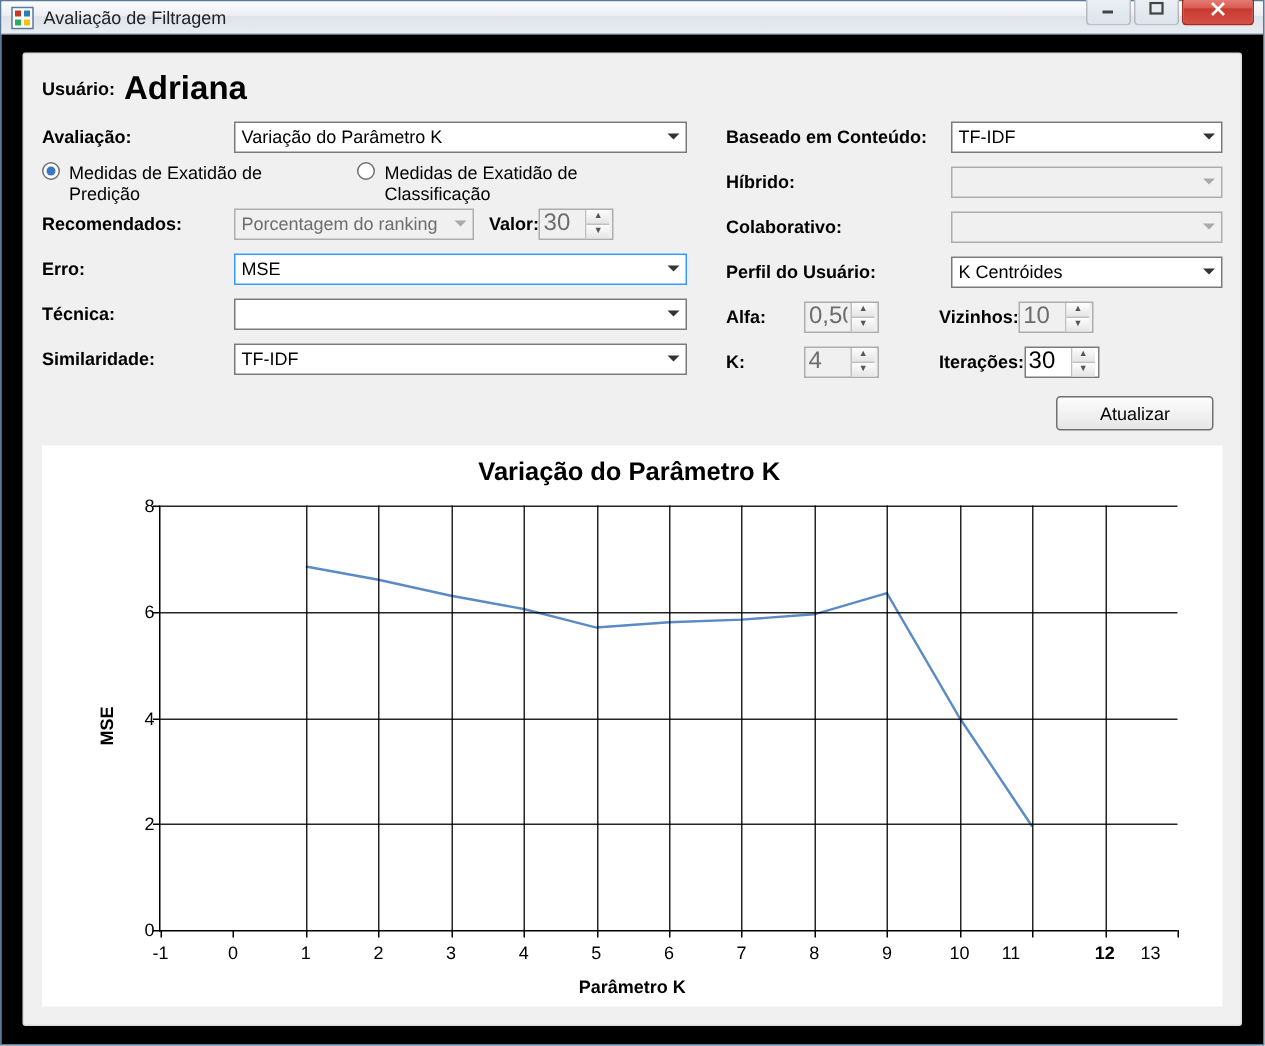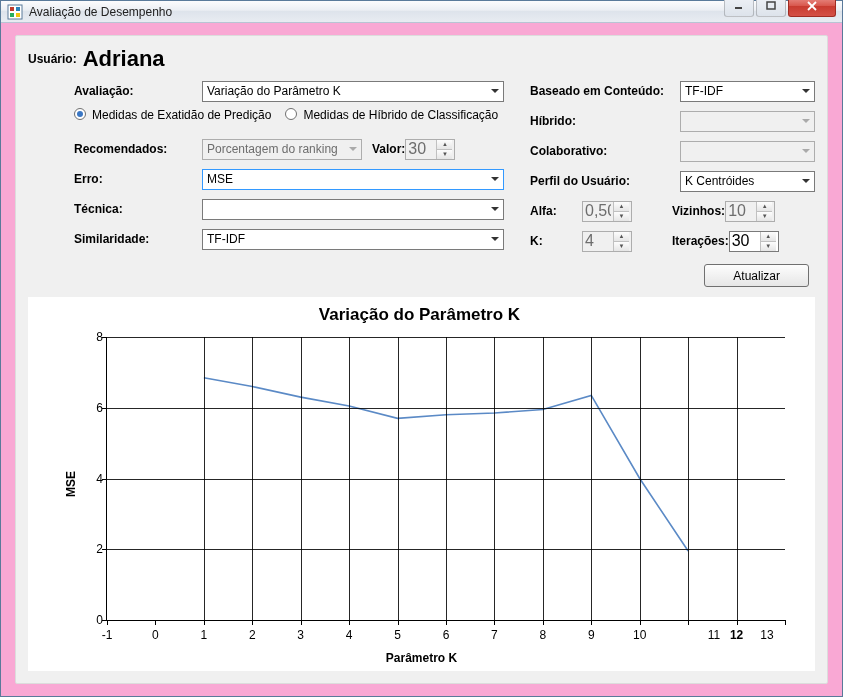--- a/index.html
+++ b/index.html
@@ -64,21 +64,21 @@
     width: 48px;
     background: linear-gradient(to bottom, #e98f89 0%, #d9594f 45%, #c83a2f 46%, #d45046 100%);
     border-color: #a02c22;
     color: #fff;
     margin-right: 6px;
   }
   .client {
     flex: 1;
     padding: 12px 14px;
     position: relative;
-    background: #f9a8d4;
+    background: #000000;
   }
   .group {
     border: 1px solid #dcdcdc;
     background: #f0f0f0;
     border-radius: 2px;
     padding: 10px 12px 12px 12px;
     position: relative;
   }
   .row {
     display: flex;
@@ -92,21 +92,20 @@
   }
   .username {
     font-size: 22px;
     font-weight: bold;
     margin-left: 6px;
   }
   .two-col {
     display: flex;
     gap: 26px;
     margin-top: 6px;
-    margin-left: 46px;
   }
   .col-left { flex: 0 0 430px; }
   .col-right { flex: 1; }
   .field-row {
     display: flex;
     align-items: center;
     height: 26px;
     margin-bottom: 4px;
   }
   .field-label {
@@ -294,21 +293,21 @@
   <div class="titlebar">
     <span class="app-icon">
       <svg width="16" height="16">
         <rect x="1" y="1" width="14" height="14" fill="#fff" stroke="#5a7a9a"></rect>
         <rect x="3" y="3" width="4" height="4" fill="#c0392b"></rect>
         <rect x="9" y="3" width="4" height="4" fill="#2980b9"></rect>
         <rect x="3" y="9" width="4" height="4" fill="#27ae60"></rect>
         <rect x="9" y="9" width="4" height="4" fill="#f1c40f"></rect>
       </svg>
     </span>
-    <span class="title-text">Avaliação de Desempenho</span>
+    <span class="title-text">Avaliação de Filtragem</span>
     <div class="win-controls">
       <div class="win-btn">
         <svg width="10" height="10">
             <line x1="1" y1="7" x2="8" y2="7" stroke="#444" stroke-width="2"></line>
           </svg>
       </div>
       <div class="win-btn">
         <svg width="10" height="10">
             <rect x="1" y="1" width="8" height="7" fill="none" stroke="#444" stroke-width="1.5"></rect>
           </svg>
@@ -340,21 +339,21 @@
               <span>Variação do Parâmetro K</span>
               <span class="caret"></span>
             </div>
           </div>
 
           <div class="radio-row">
             <span class="radio checked"></span>
             <span>Medidas de Exatidão de Predição</span>
             <span style="width:6px"></span>
             <span class="radio"></span>
-            <span>Medidas de Híbrido de Classificação</span>
+            <span>Medidas de Exatidão de Classificação</span>
           </div>
 
           <div class="field-row">
             <span class="field-label">Recomendados:</span>
             <div class="combo disabled" style="flex:0 0 160px">
               <span>Porcentagem do ranking</span>
               <span class="caret"></span>
             </div>
             <span class="field-label" style="width:auto;margin-left:10px">Valor:</span>
             <div class="spinner disabled">
@@ -519,21 +518,21 @@
             <div class="gridline-v" style="left: 435.857px;"></div>
             <div class="xtick" style="left: 435.857px;">8</div>
             <div class="tickmark-x" style="left: 435.857px;"></div>
             <div class="gridline-v" style="left: 484.286px;"></div>
             <div class="xtick" style="left: 484.286px;">9</div>
             <div class="tickmark-x" style="left: 484.286px;"></div>
             <div class="gridline-v" style="left: 532.714px;"></div>
             <div class="xtick" style="left: 532.714px;">10</div>
             <div class="tickmark-x" style="left: 532.714px;"></div>
             <div class="gridline-v" style="left: 581.143px;"></div>
-            <div class="xtick" style="left: 607px;">11</div>
+            <div class="xtick" style="left: 567px;">11</div>
             <div class="tickmark-x" style="left: 581.143px;"></div>
             <div class="gridline-v" style="left: 629.571px;"></div>
             <div class="xtick" style="left: 629.571px; font-weight: bold;">12</div>
             <div class="tickmark-x" style="left: 629.571px;"></div>
             <div class="xtick" style="left: 660px;">13</div>
             <div class="tickmark-x" style="left: 678px;"></div>
           </div>
       </div>
 
     </div>

